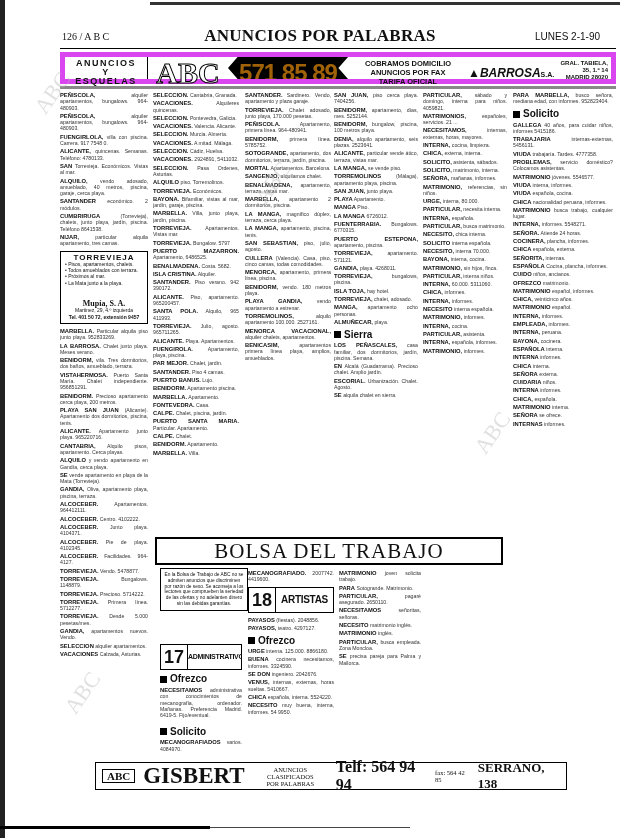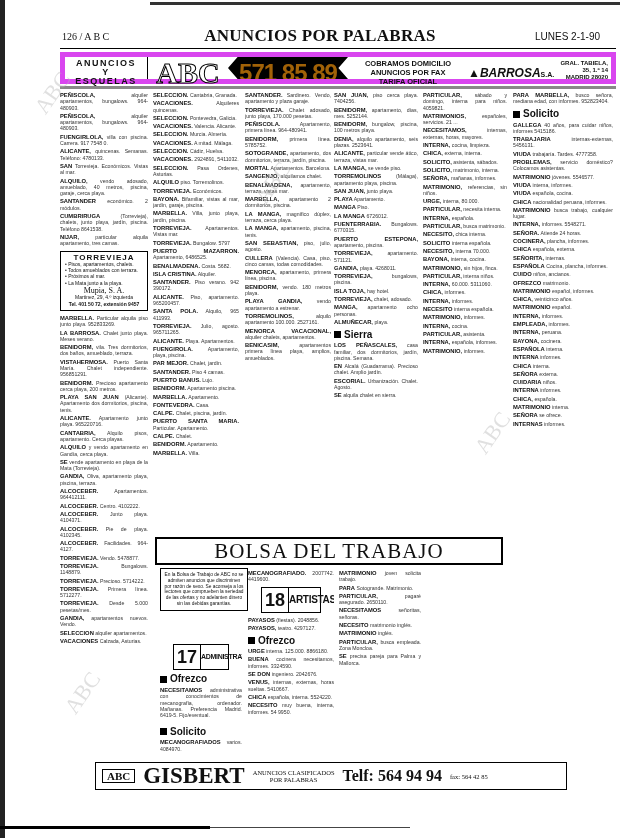--- a/index.html
+++ b/index.html
@@ -22,25 +22,25 @@
 
   .col{position:absolute;font-size:5.2px;line-height:6.3px;text-align:justify;overflow:hidden;}
   .ad{margin-bottom:2px;}
   .ad b{font-weight:bold;font-size:5.8px;}
   .ad span{color:#333;}
   .sec-head{font-weight:bold;font-size:10px;margin:6px 0 4px;display:flex;align-items:center;gap:3px;}
   .sec-head .sq{width:7px;height:7px;background:#000;display:inline-block;}
 
   .torrevieja-box{border:1px solid #000;padding:3px 4px;margin:4px 0;font-size:5px;}
   .torrevieja-box .tt{font-weight:bold;font-size:8px;text-align:center;letter-spacing:1px;}
-  .torrevieja-box .co{font-weight:normal;font-size:8px;text-align:center;font-family:"Liberation Serif",serif;margin-top:2px;}
+  .torrevieja-box .co{font-weight:bold;font-size:8px;text-align:center;font-family:"Liberation Serif",serif;margin-top:15px;}
 
   .bolsa{position:absolute;left:155px;top:537px;width:348px;height:28px;border:2px solid #000;box-sizing:border-box;text-align:center;font-family:"Liberation Serif",serif;font-size:21px;line-height:24px;letter-spacing:1px;}
   .notice-box{position:absolute;left:160px;top:568px;width:80px;border:1px solid #000;padding:3px;font-size:4.8px;line-height:5.8px;text-align:center;}
-  .cat-box{border:1.5px solid #000;display:flex;align-items:center;height:24px;margin:4px 13px;}
+  .cat-box{border:1.5px solid #000;display:flex;align-items:center;height:24px;margin:4px 0;}
   .cat-box .num{font-weight:bold;font-size:18px;padding:0 3px;border-right:1.5px solid #000;height:100%;line-height:24px;}
   .cat-box .lbl{flex:1;text-align:center;font-weight:bold;font-size:10px;line-height:10px;letter-spacing:-0.3px;}
 
   .footer{position:absolute;left:95px;top:762px;width:472px;height:28px;border:1px solid #000;box-sizing:border-box;display:flex;align-items:center;gap:8px;padding:0 6px;font-family:"Liberation Serif",serif;}
   .f-abc{border:1.5px solid #000;font-size:11px;font-weight:bold;padding:0 4px;}
   .f-gisbert{font-size:23px;font-weight:bold;letter-spacing:0;}
   .f-anun{font-size:6.5px;text-align:center;line-height:7px;}
   .f-tel{font-size:16px;font-weight:bold;}
   .f-fax{font-size:6.5px;}
   .f-addr{font-size:13px;font-weight:bold;margin-left:auto;}
@@ -374,20 +374,21 @@
       <div class="ad"><b>SE</b> <span>precisa pareja para Palma y Mallorca.</span></div>
     </div>
 </div>
 
 <div class="footer">
   <span class="f-abc">ABC</span>
   <span class="f-gisbert">GISBERT</span>
   <span class="f-anun"><span>ANUNCIOS CLASIFICADOS</span><br><span>POR PALABRAS</span></span>
   <span class="f-tel">Telf: 564 94 94</span>
   <span class="f-fax">fax: 564 42 85</span>
+  <span class="f-addr">SERRANO, 138</span>
 </div>
 
 <div class="bottom-rule"></div>
 <div class="bottom-rule2"></div>
 
 <div class="watermark" style="left:30px;top:80px;">ABC</div>
 <div class="watermark" style="left:250px;top:170px;">ABC</div>
 <div class="watermark" style="left:470px;top:420px;">ABC</div>
 <div class="watermark" style="left:60px;top:680px;">ABC</div>
 

